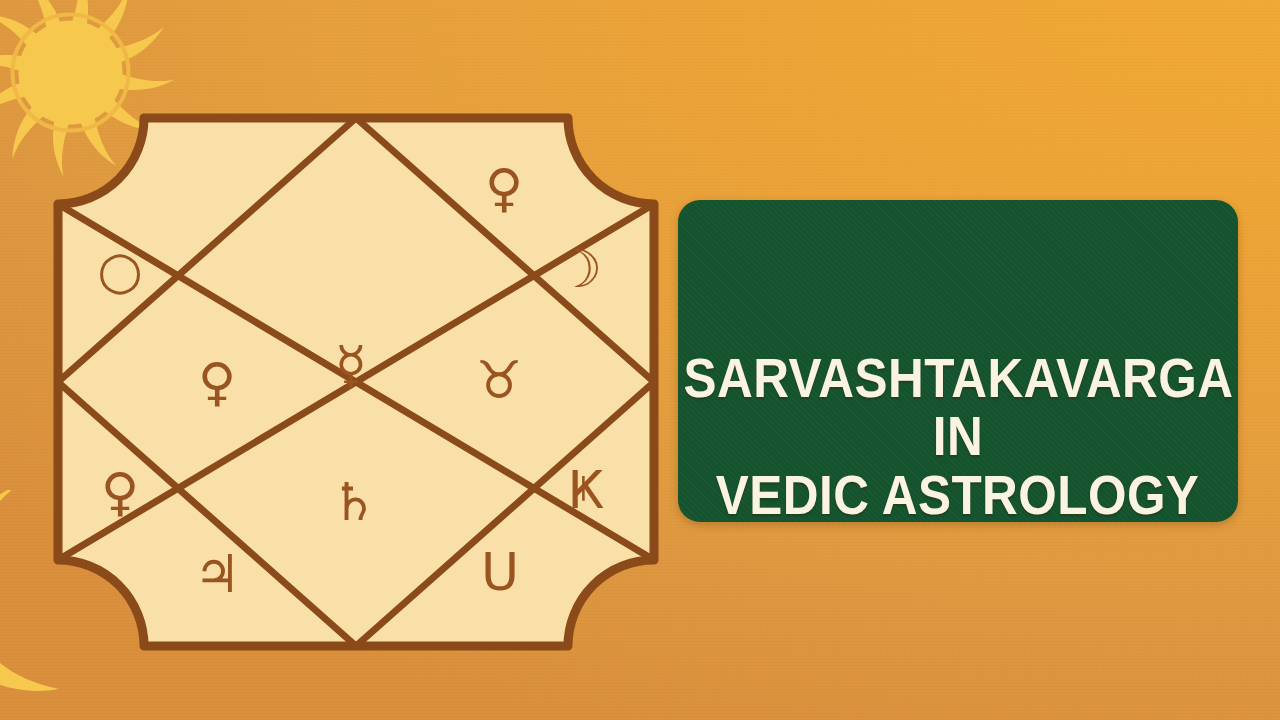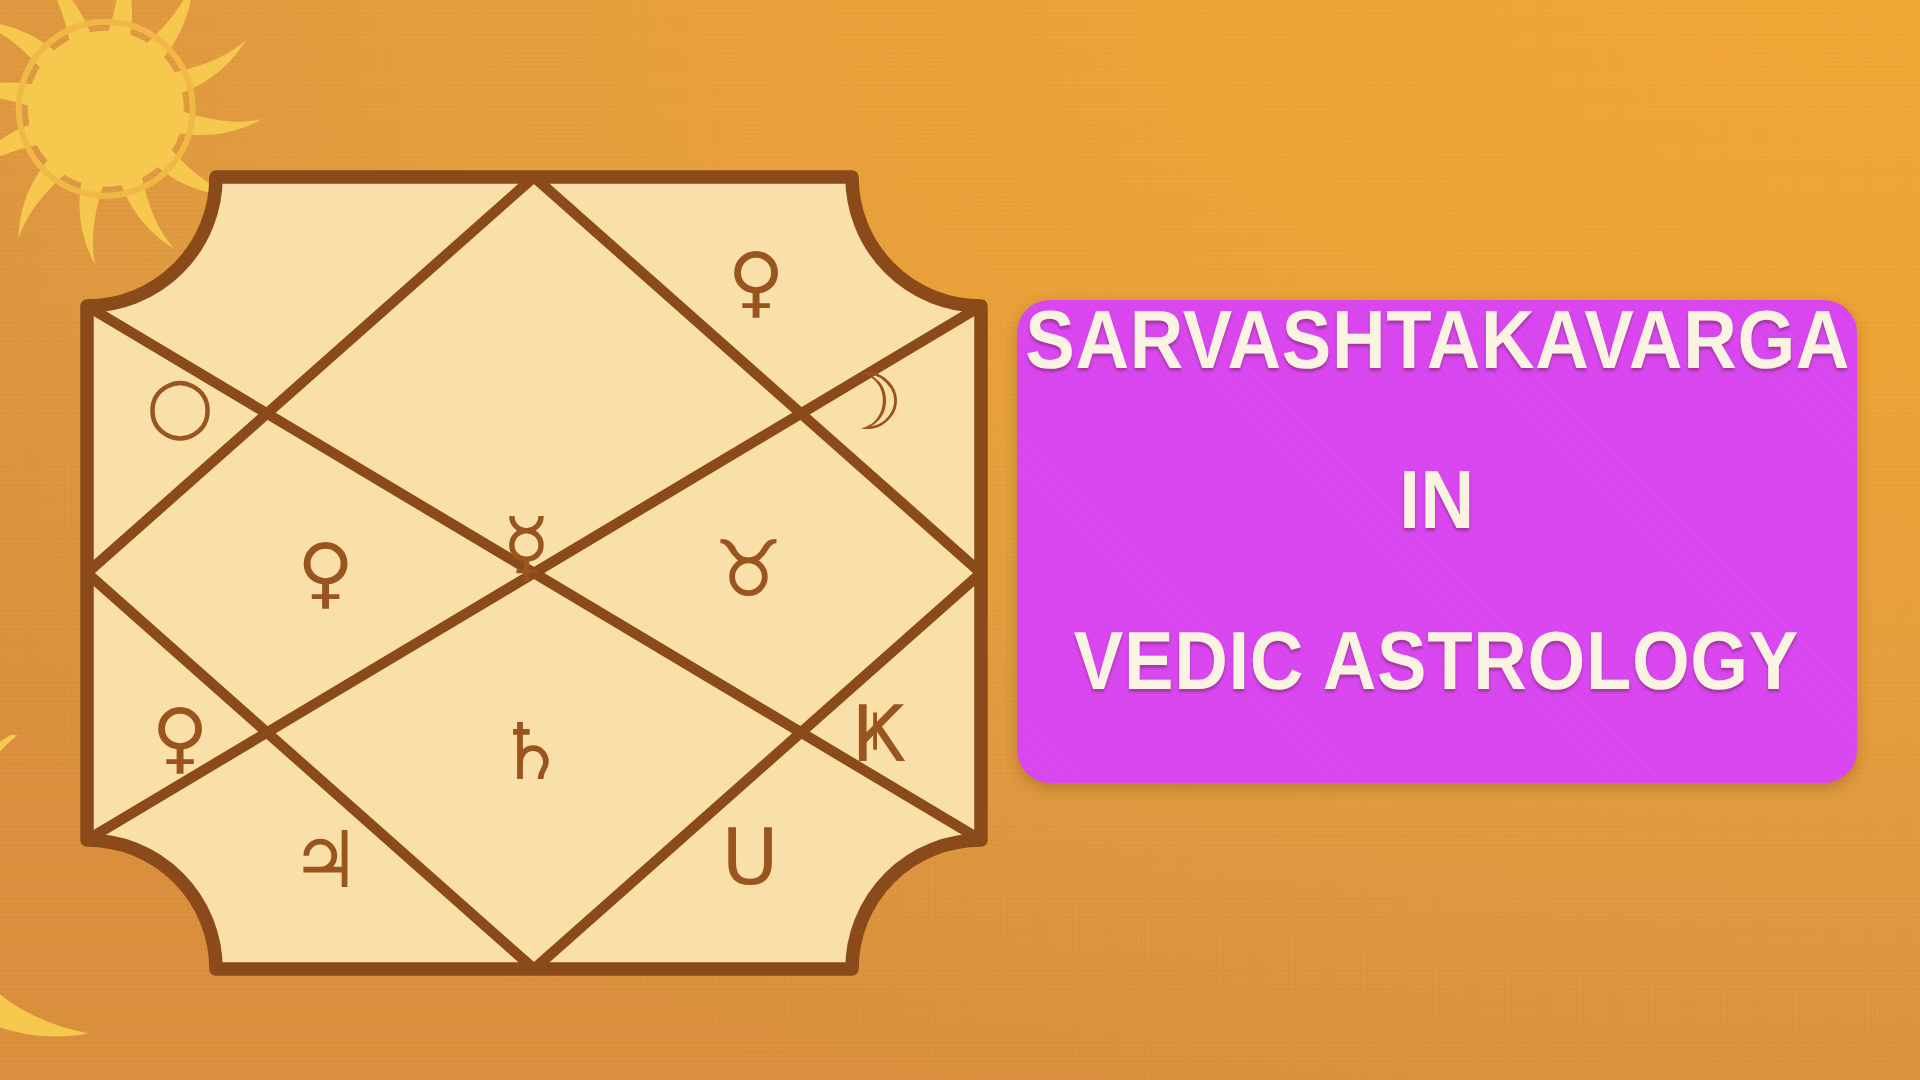--- a/index.html
+++ b/index.html
@@ -51,29 +51,28 @@
     dominant-baseline:central;
     font-size:52px;
     paint-order:stroke;
   }
 
   
   #title-panel{
     position:absolute;
     left:678px; top:200px;
     width:560px; height:322px;
-    background:#d946ef;
+    background:#14532d;
     border-radius:22px;
     box-shadow:0 3px 9px rgba(90,45,8,.28);
     display:flex;
     flex-direction:column;
     align-items:center;
-    justify-content:flex-start;
+    justify-content:flex-end;
     overflow:hidden;
-    gap:48px;
   }
   #title-panel::after{
     content:"";
     position:absolute; inset:0;
     opacity:.08;
     background-image:repeating-linear-gradient(45deg, rgba(255,255,255,.35) 0 1px, transparent 1px 4px);
     pointer-events:none;
   }
   .title-line{
     color:#fbf3e2;

